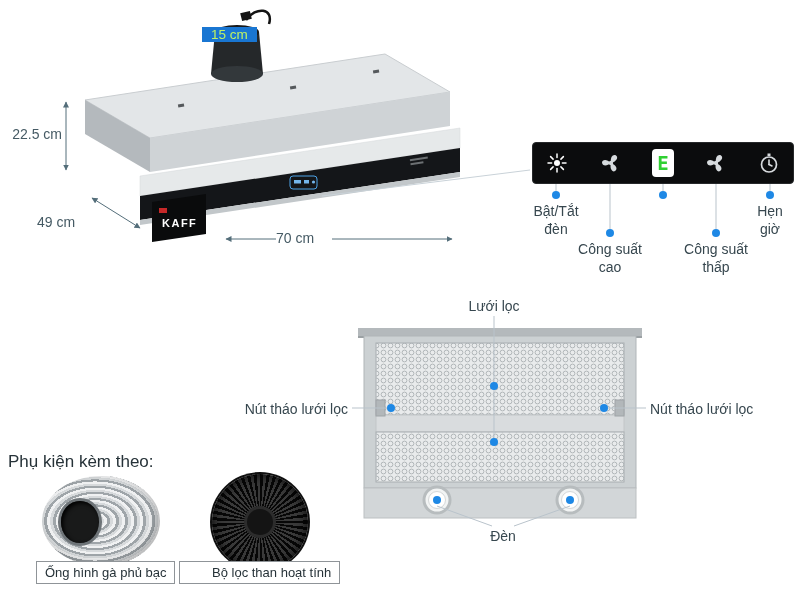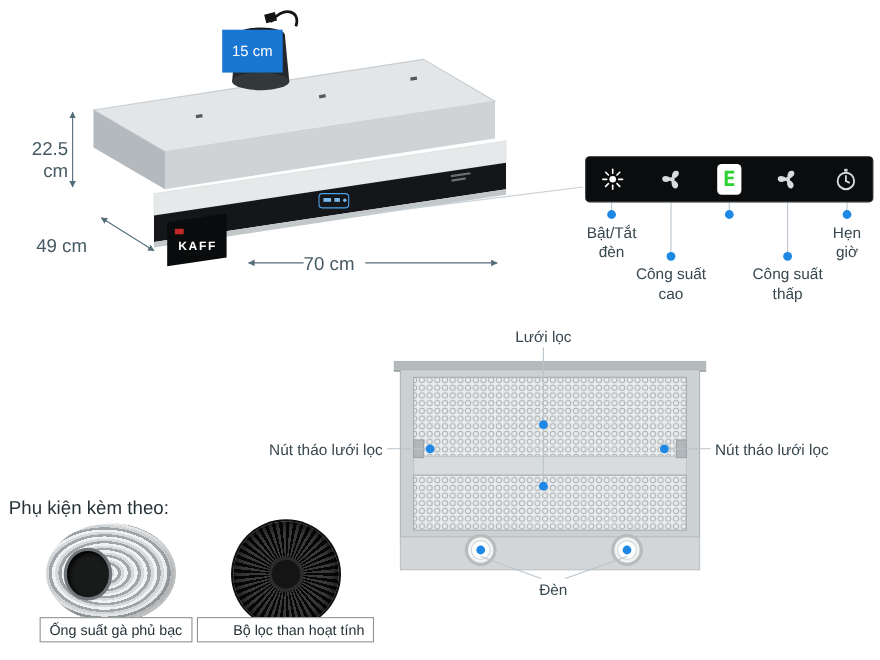--- a/index.html
+++ b/index.html
@@ -1,23 +1,23 @@
 <!DOCTYPE html>
 <html><head>
 <meta charset="utf-8">
 <style>
   html,body{margin:0;padding:0;background:#fff;}
   #canvas{position:relative;width:800px;height:600px;background:#fff;overflow:hidden;
           font-family:"Liberation Sans",sans-serif;color:#37474f;}
   .abs{position:absolute;}
   svg{display:block;}
   .lbl{position:absolute;font-size:14px;line-height:1.3;color:#37474f;text-align:center;z-index:4;}
-  .dim{position:absolute;font-size:17px;color:#455a64;z-index:4;}
-  #badge-duct{position:absolute;left:202px;top:27px;background:#1976d2;color:#ffffff;
-              font-size:13.5px;padding:12px 9px;z-index:5;}
+  .dim{position:absolute;font-size:14px;color:#455a64;z-index:4;}
+  #badge-duct{position:absolute;left:202px;top:27px;background:#1976d2;color:#bef264;
+              font-size:13.5px;padding:0 9px;z-index:5;}
   #control-panel{position:absolute;left:532px;top:142px;width:262px;height:42px;background:#0b0c0d;
                  border:1px solid #26282a;border-radius:4px;display:flex;align-items:center;
                  justify-content:space-between;padding:0 12px;box-sizing:border-box;z-index:3;}
   .picon{width:24px;height:24px;display:flex;align-items:center;justify-content:center;}
   .seg{width:22px;height:28px;background:#fff;border-radius:4px;display:flex;align-items:center;
        justify-content:center;font-family:"DejaVu Sans Mono",monospace;font-weight:bold;
        font-size:19px;color:#2fd032;}
   #dim-height{left:4px;top:126px;width:58px;text-align:right;}
   #dim-depth{left:30px;top:214px;width:52px;text-align:center;}
   #dim-width{left:276px;top:230px;width:56px;text-align:left;background:#fff;z-index:4;}
@@ -207,16 +207,16 @@
   <div class="lbl" id="lbl-timer">Hẹn giờ</div>
 
   <div class="lbl" id="lbl-filter">Lưới lọc</div>
   <div class="lbl" id="lbl-release-left">Nút tháo lưới lọc</div>
   <div class="lbl" id="lbl-release-right">Nút tháo lưới lọc</div>
   <div class="lbl" id="lbl-lamp">Đèn</div>
 
   <div id="acc-title">Phụ kiện kèm theo:</div>
   <div id="duct-fig"></div>
   <div id="charcoal-fig"></div>
-  <div class="acc-label" id="acc-label-1">Ống suất gà phủ bạc</div>
+  <div class="acc-label" id="acc-label-1">Ống hình gà phủ bạc</div>
   <div class="acc-label" id="acc-label-2">Bộ lọc than hoạt tính</div>
 
 </div>
 
 </body></html>

